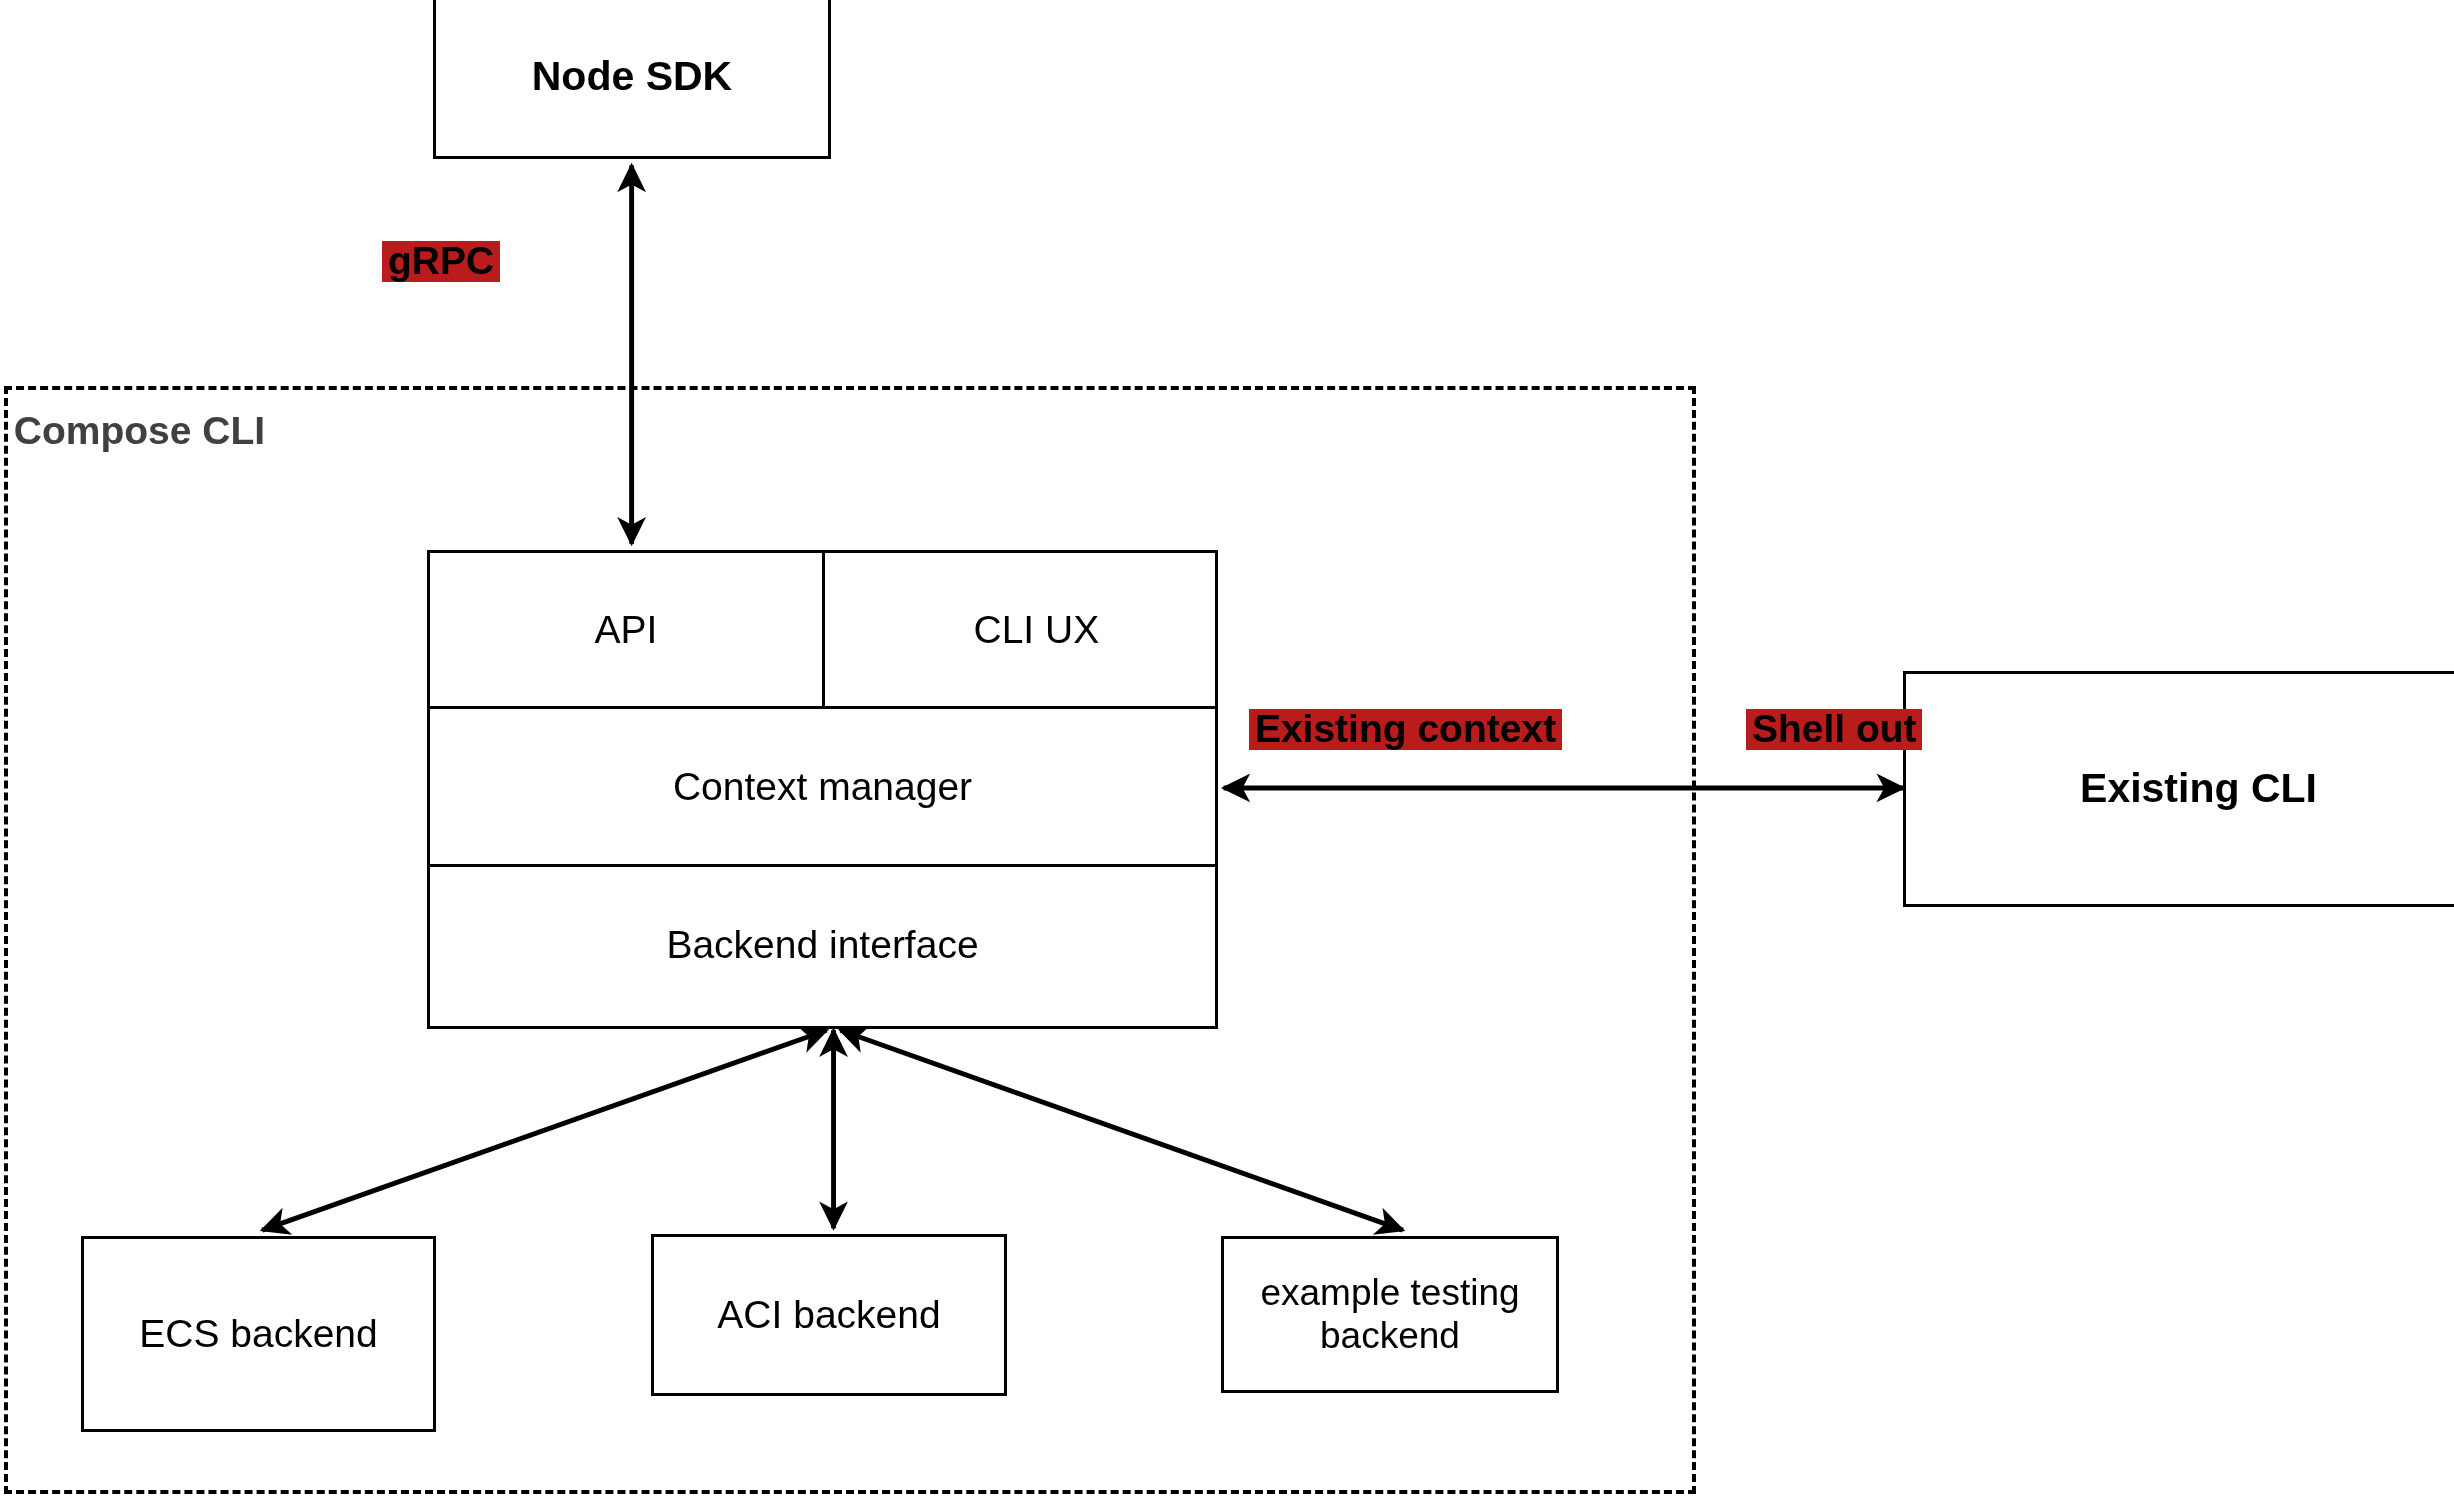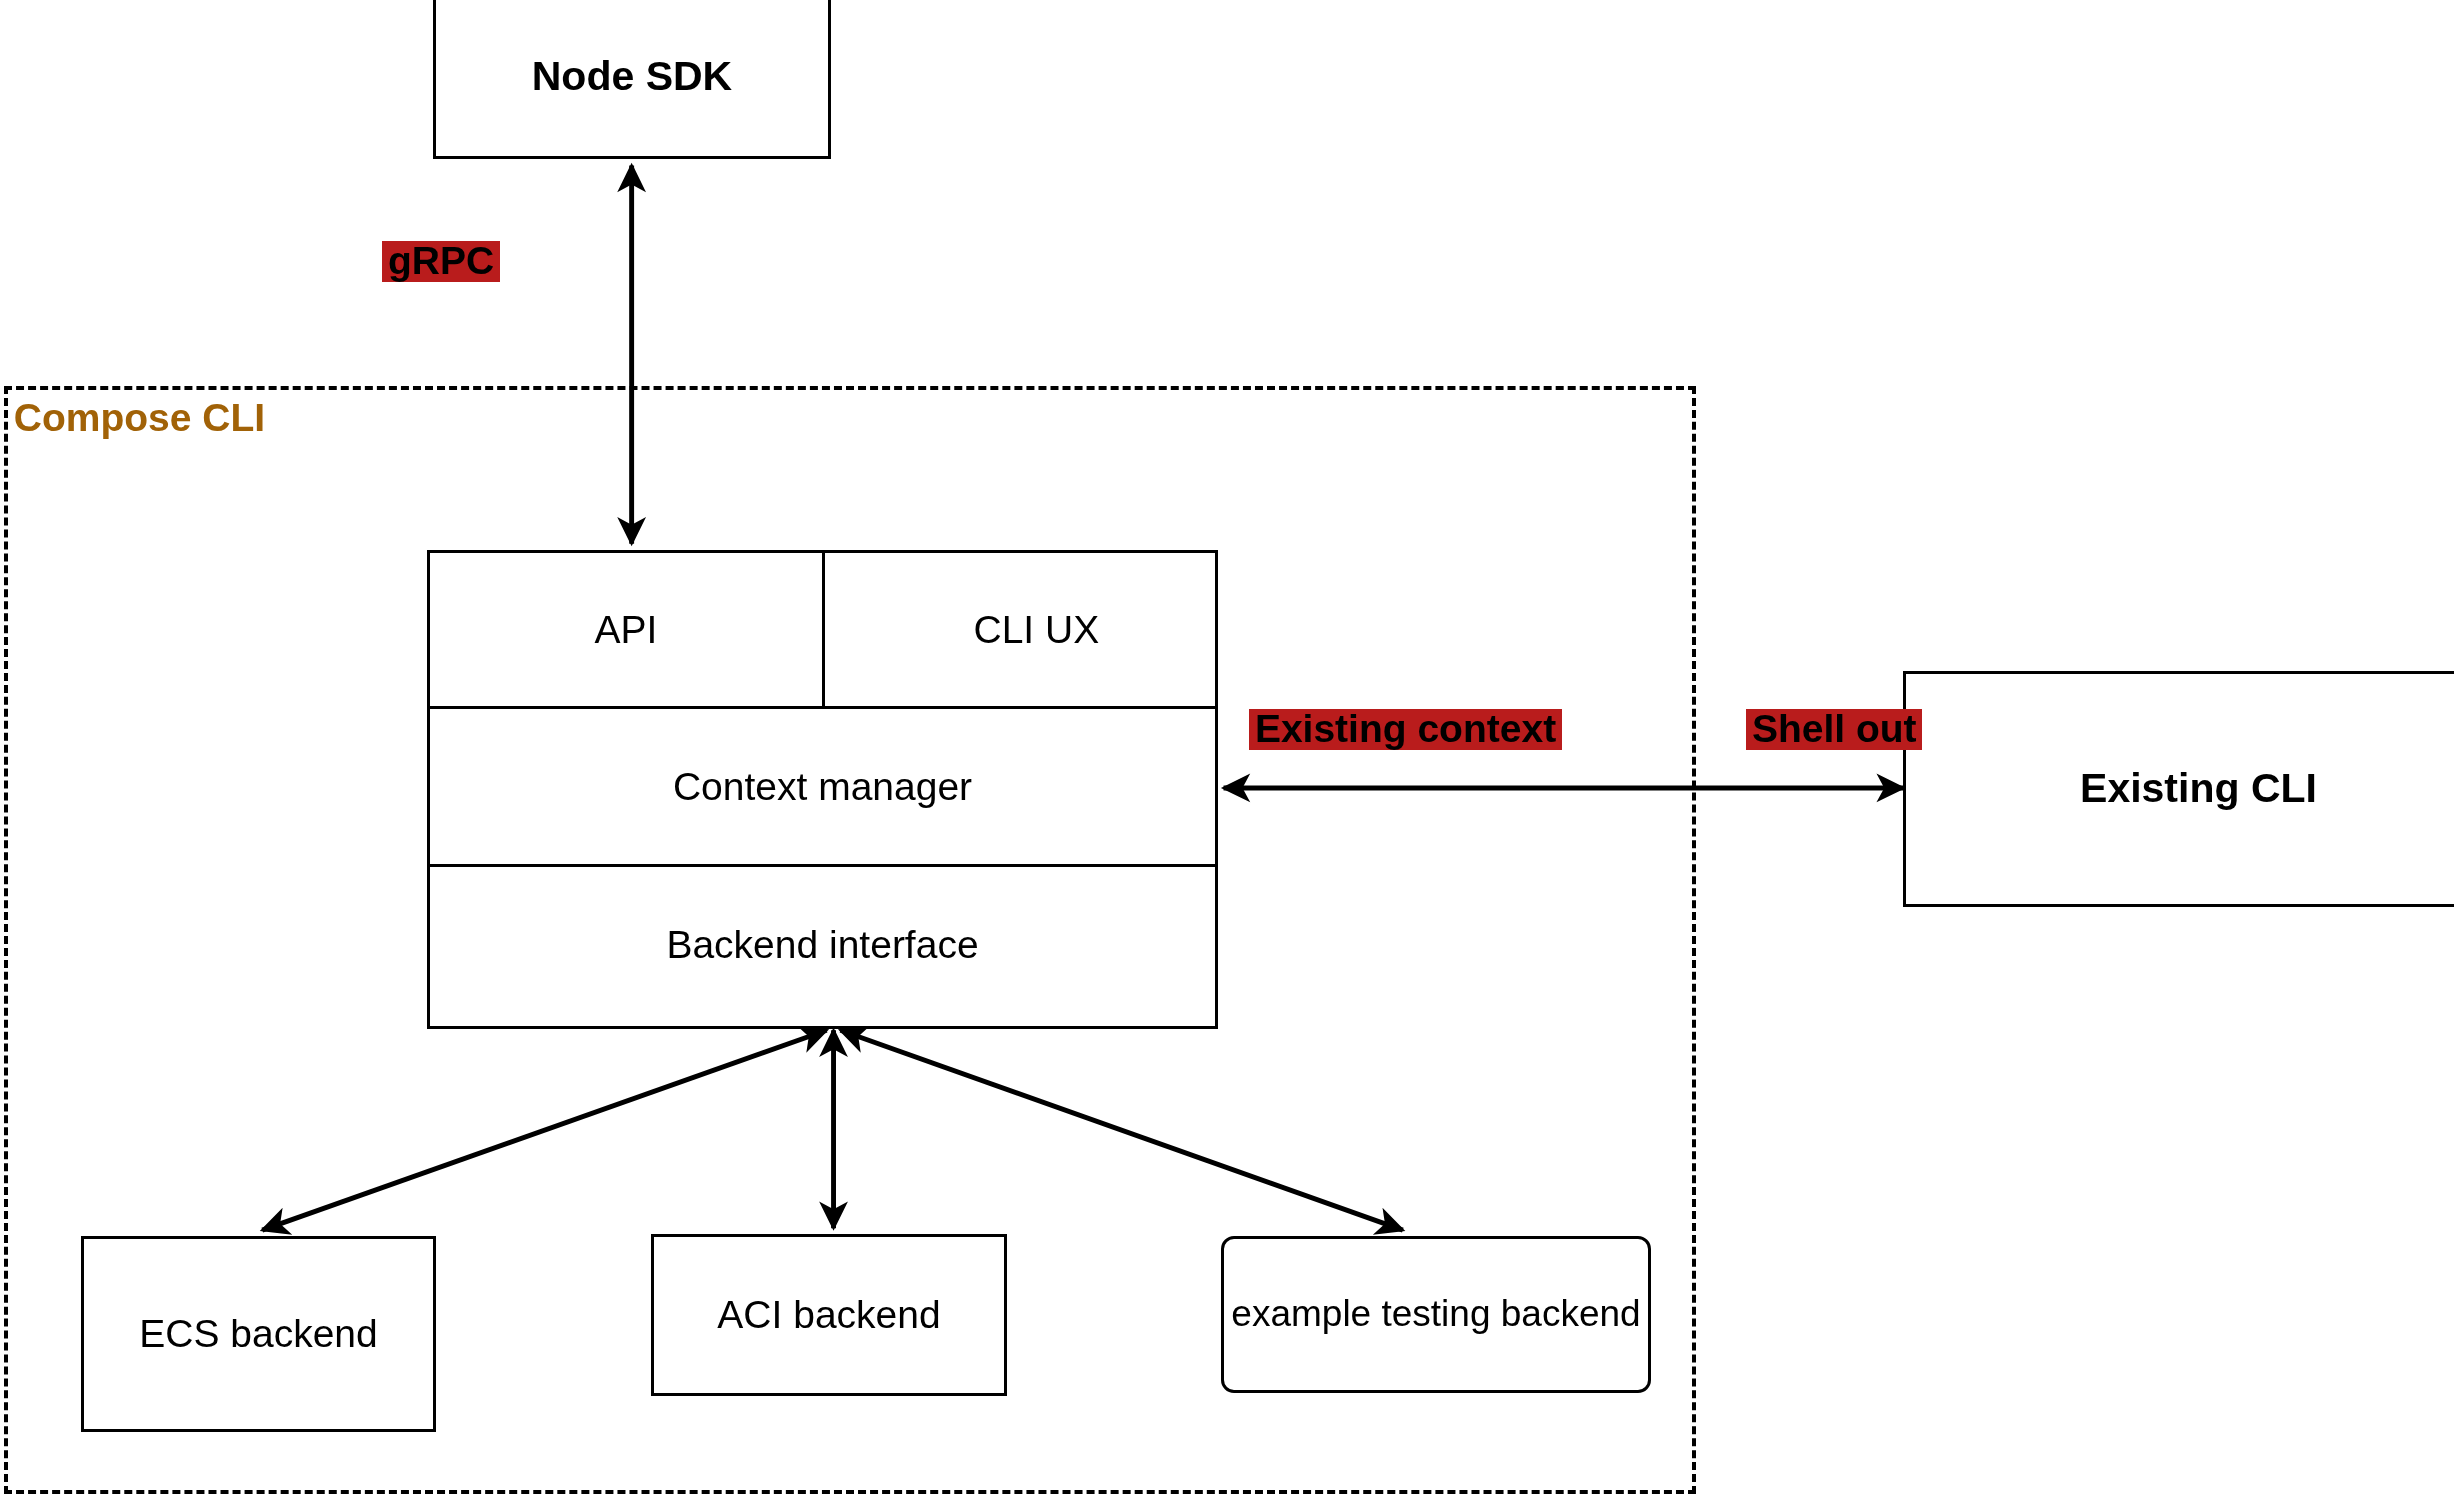--- a/index.html
+++ b/index.html
@@ -74,41 +74,41 @@
     display: flex;
     align-items: center;
     justify-content: center;
   }
   #cell-api   { width: 402px; border-right: 3.9px solid #000000; }
   #cell-cliux { width: 364px; }
 
   
   #ecs-backend     { left: 81px;   top: 1236px; width: 355px; height: 196px; }
   #aci-backend     { left: 651px;  top: 1234px; width: 356px; height: 162px; }
-  #example-backend { left: 1221px; top: 1236px; width: 430px; height: 157px; font-size: 37px; border-radius: 13px; }
+  #example-backend { left: 1221px; top: 1236px; width: 338px; height: 157px; font-size: 37px; }
 
   
   #compose-cli-group {
     position: absolute;
     left: 3.9px;
     top: 386px;
     width: 1692px;
     height: 1108px;
     box-sizing: border-box;
     border: 4.9px dashed #000000;
     background: transparent;
     pointer-events: none;
   }
   #compose-cli-label {
     position: absolute;
     left: 11.8px;
-    top: 398px;
+    top: 411px;
     font-size: 39px;
     font-weight: bold;
-    color: #a16207;
+    color: #404040;
     background: #ffffff;
     line-height: 1.05;
     padding: 0 2px;
   }
 
   
   .edge-label {
     position: absolute;
     font-size: 39px;
     color: #000000;

